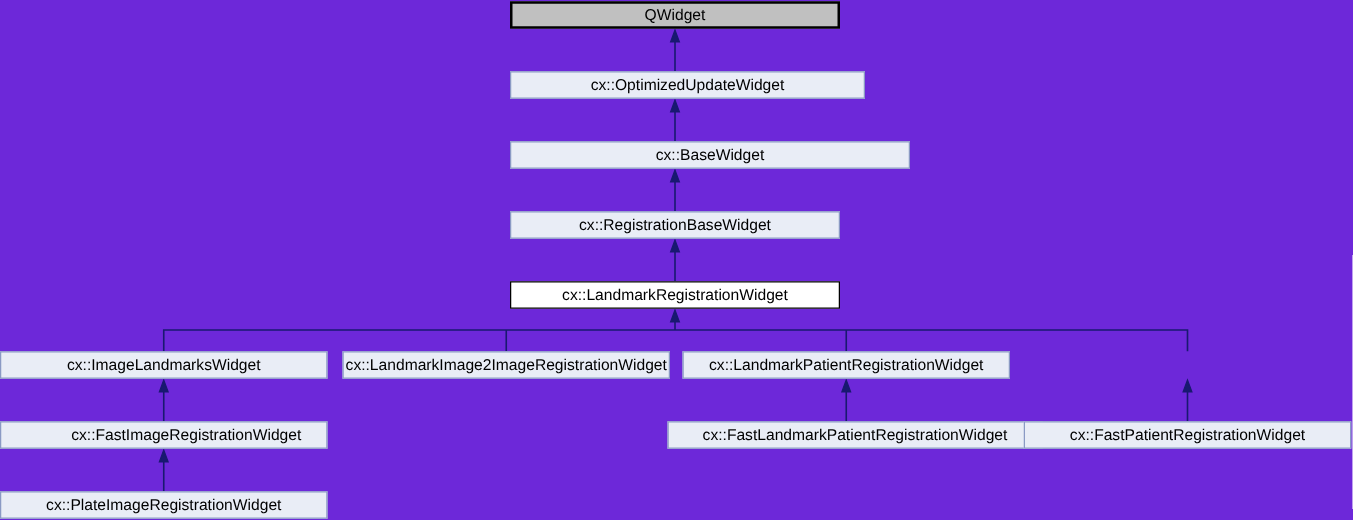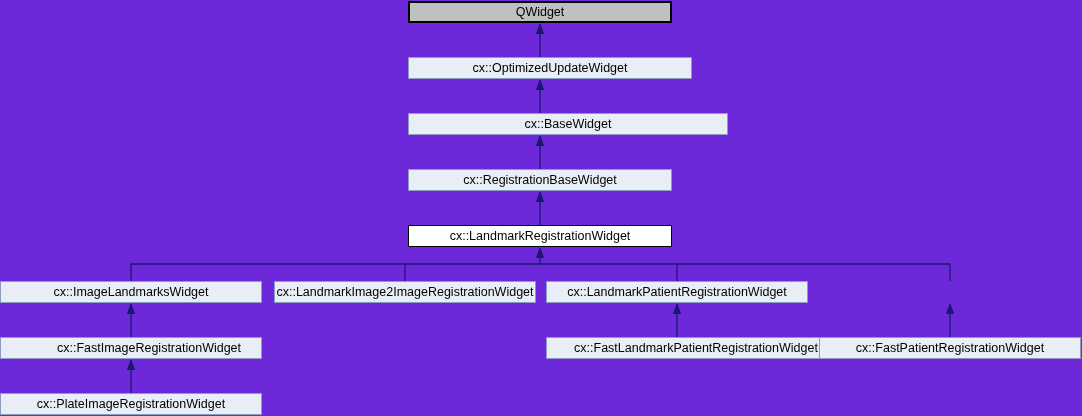--- a/index.html
+++ b/index.html
@@ -94,19 +94,19 @@
 
   <div class="node" style="left:0px; top:281px; width:262px;">cx::ImageLandmarksWidget</div>
 
   <div class="node" style="left:274px; top:281px; width:262px;">cx::LandmarkImage2ImageRegistrationWidget</div>
 
   <div class="node" style="left:546px; top:281px; width:262px;">cx::LandmarkPatientRegistrationWidget</div>
 
 
   <div class="node" style="left:0px; top:337px; width:262px;padding-left:36px;">cx::FastImageRegistrationWidget</div>
 
-  <div class="node" style="left:546px; top:337px; width:300px;">cx::FastLandmarkPatientRegistrationWidget</div>
+  <div class="node" style="left:534px; top:337px; width:300px;">cx::FastLandmarkPatientRegistrationWidget</div>
 
   <div class="node" style="left:819px; top:337px; width:262px;">cx::FastPatientRegistrationWidget</div>
 
   <div class="node" style="left:0px; top:393px; width:262px;">cx::PlateImageRegistrationWidget</div>
 
 </div>
 
 </body></html>

